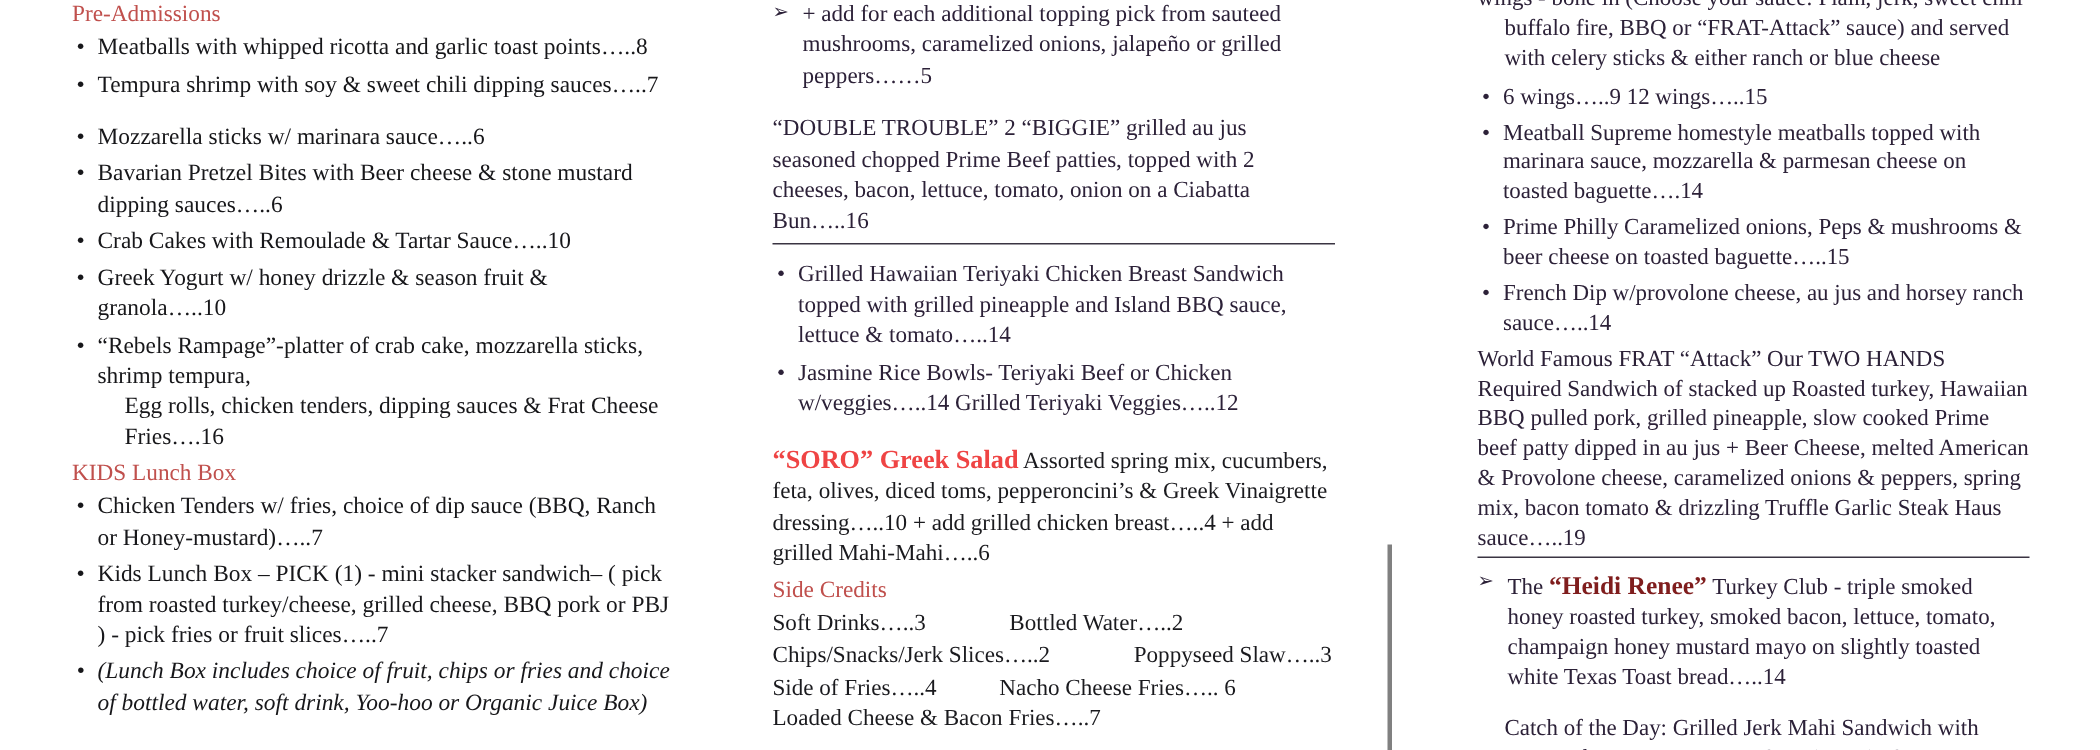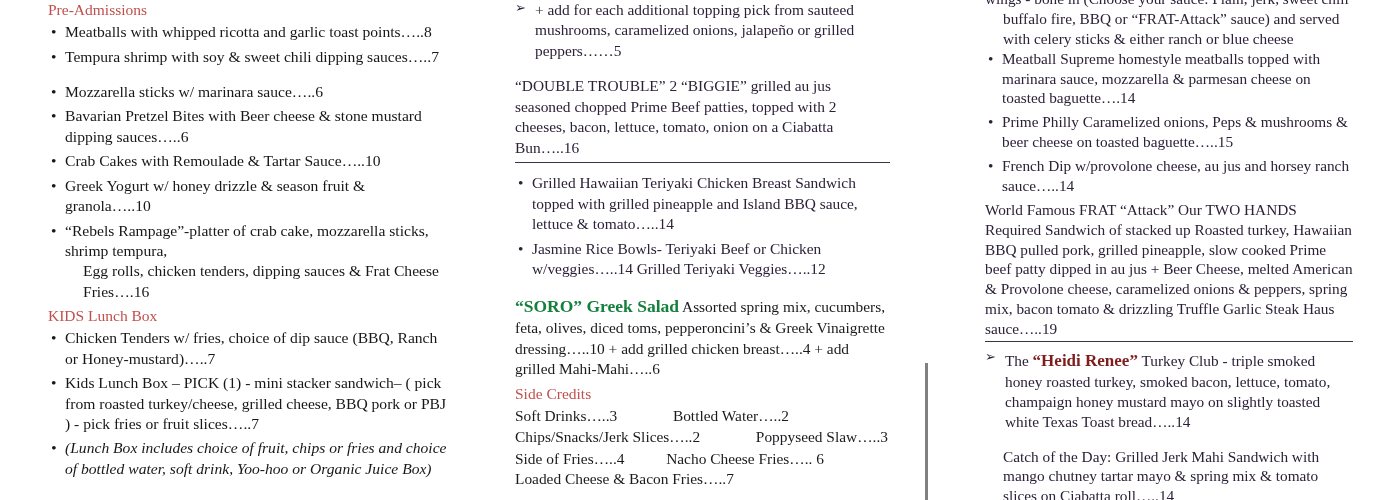--- a/index.html
+++ b/index.html
@@ -83,21 +83,21 @@
   .col-mid { font-size: 15.4px; line-height: 1.33; color: #2c2138; }
   .mid-blk { margin: 0 0 4px 0; }
   .hr {
     border: 0;
     border-top: 1px solid #3a3442;
     margin: 2px 0 10px 0;
     width: 100%;
   }
   .mid-dark { color: #1a1a1e; }
   .salad-head {
-    color: #15803d;
+    color: #ef4444;
     font-weight: bold;
     font-size: 17.5px;
   }
   .sides-row { margin: 0 0 1px 0; }
   .sp { display: inline-block; width: 34px; }
   .sp-lg { display: inline-block; width: 48px; }
 
   
   .col-right { font-size: 15.3px; line-height: 1.30; color: #2c2138; }
   .right-top { margin-top: -11px; }
@@ -191,20 +191,23 @@
 
   </div>
 
   <div class="col col-right">
 
     <div class="right-top">
       <div>wings - bone in (Choose your sauce: Plain, jerk, sweet chili</div>
       <div class="ind">buffalo fire, BBQ or “FRAT-Attack” sauce) and served with celery sticks &amp; either ranch or blue cheese</div>
     </div>
 
+    <ul class="bullets" style="margin-top:6px">
+      <li>6 wings…..9    12 wings…..15</li>
+    </ul>
 
     <ul class="bullets">
       <li>Meatball Supreme homestyle meatballs topped with marinara sauce, mozzarella &amp; parmesan cheese on toasted baguette….14</li>
       <li>Prime Philly Caramelized onions, Peps &amp; mushrooms &amp; beer cheese on toasted baguette…..15</li>
       <li>French Dip w/provolone cheese, au jus and horsey ranch sauce…..14</li>
     </ul>
 
     <div class="para">World Famous FRAT “Attack” Our TWO HANDS Required Sandwich of stacked up Roasted turkey, Hawaiian BBQ pulled pork, grilled pineapple, slow cooked Prime beef patty dipped in au jus + Beer Cheese, melted American &amp; Provolone cheese, caramelized onions &amp; peppers, spring mix, bacon tomato &amp; drizzling Truffle Garlic Steak Haus sauce…..19</div>
     <hr class="hr2">
 

